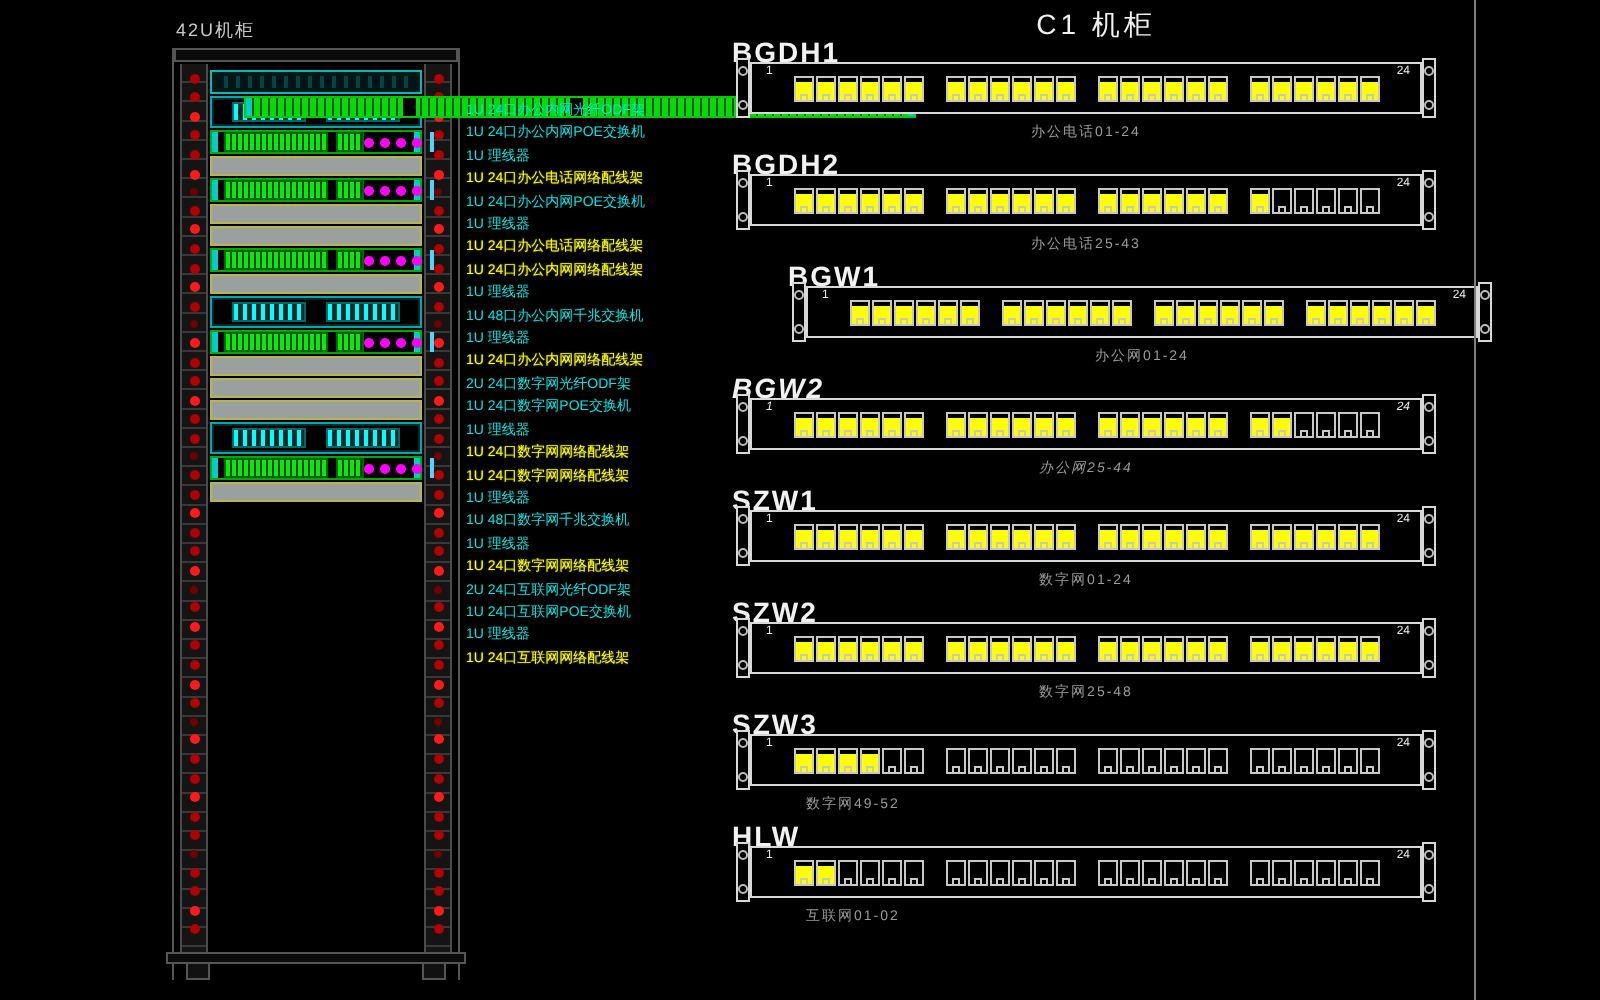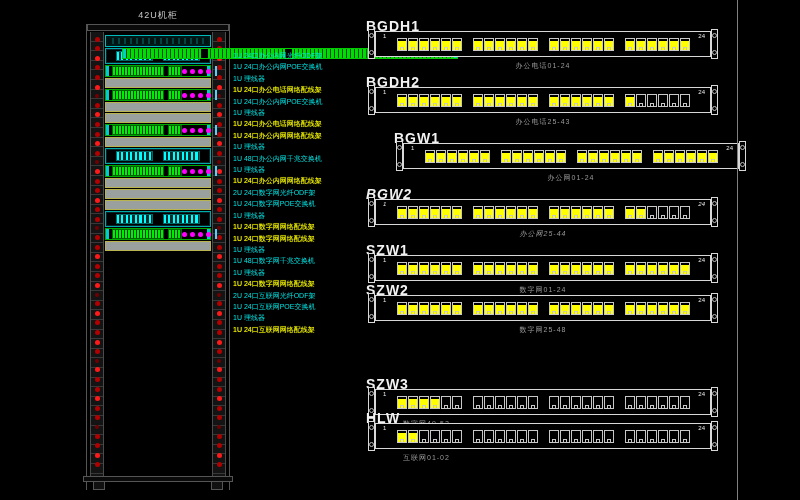--- a/index.html
+++ b/index.html
@@ -1,19 +1,19 @@
 <!DOCTYPE html>
 <html><head>
 <meta charset="utf-8">
 <style>
   html,body{margin:0;padding:0;background:#000;}
   #stage{position:relative;width:800px;height:500px;background:#000;overflow:hidden;
          font-family:"Liberation Sans",sans-serif;color:#ddd;}
   
-  .rack-title{position:absolute;left:88px;top:9px;width:140px;text-align:center;
+  .rack-title{position:absolute;left:88px;top:9px;width:140px;text-align:left;
               font-size:9px;color:#c8c8c8;letter-spacing:1px;}
   #rack{position:absolute;left:86px;top:24px;width:142px;height:466px;
         border-left:1px solid #555;border-right:1px solid #555;}
   .rack-top{position:absolute;top:0;left:0;right:0;height:7px;border:1px solid #555;background:#0a0a0a;box-sizing:border-box;}
   .rack-bottom{position:absolute;bottom:8px;left:-4px;right:-4px;height:6px;border:1px solid #555;background:#0a0a0a;box-sizing:border-box;}
   .foot{position:absolute;bottom:0;width:12px;height:9px;border:1px solid #555;background:#111;box-sizing:border-box;}
   .foot.fl{left:6px}.foot.fr{right:6px}
   .rail{position:absolute;top:8px;bottom:14px;width:14px;background:#141414;
         border-left:1px solid #4a4a4a;border-right:1px solid #4a4a4a;box-sizing:border-box;
         background-image:repeating-linear-gradient(180deg,transparent 0 8.6px,#383838 8.6px 9.6px);
@@ -291,20 +291,21 @@
       <div class="ann c">1U 48口数字网千兆交换机</div>
       <div class="ann c">1U 理线器</div>
       <div class="ann y">1U 24口数字网网络配线架</div>
       <div class="ann c">2U 24口互联网光纤ODF架</div>
       <div class="ann c">1U 24口互联网POE交换机</div>
       <div class="ann c">1U 理线器</div>
       <div class="ann y">1U 24口互联网网络配线架</div>
     </div>
 
   <div id="panel-section">
+    <div class="c1-title">C1 机柜</div>
   <div class="pblock" style="top: 18px;">
         <div class="plabel">BGDH1</div>
         <div class="panel">
           <span class="ear el">
             <i></i>
             <i></i>
           </span>
           <span class="ear er">
             <i></i>
             <i></i>
@@ -531,21 +532,21 @@
             <i class="port filled"></i>
             <i class="port filled"></i>
             <i class="port filled"></i>
             <i class="port filled"></i>
             <i class="port filled"></i>
             <i class="port filled"></i>
           </span>
         </div>
         <div class="pcaption">数字网01-24</div>
       </div>
-      <div class="pblock" style="top: 282px;">
+      <div class="pblock" style="top: 298px;">
         <div class="plabel">SZW2</div>
         <div class="panel">
           <span class="ear el">
             <i></i>
             <i></i>
           </span>
           <span class="ear er">
             <i></i>
             <i></i>
           </span>
@@ -579,21 +580,21 @@
             <i class="port filled"></i>
             <i class="port filled"></i>
             <i class="port filled"></i>
             <i class="port filled"></i>
             <i class="port filled"></i>
             <i class="port filled"></i>
           </span>
         </div>
         <div class="pcaption">数字网25-48</div>
       </div>
-      <div class="pblock" style="top: 354px; margin-top: 22px;">
+      <div class="pblock" style="top: 354px;">
         <div class="plabel">SZW3</div>
         <div class="panel">
           <span class="ear el">
             <i></i>
             <i></i>
           </span>
           <span class="ear er">
             <i></i>
             <i></i>
           </span>

